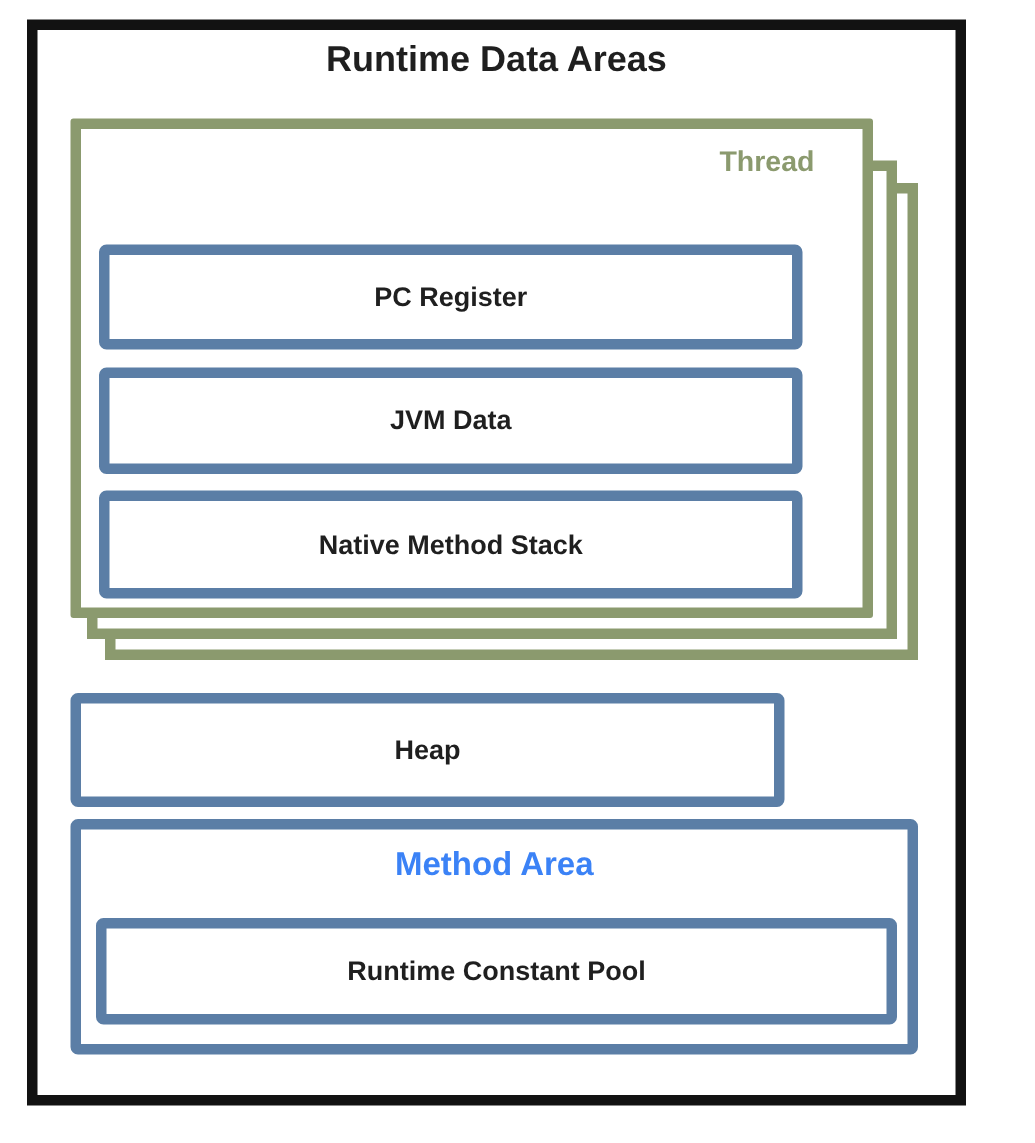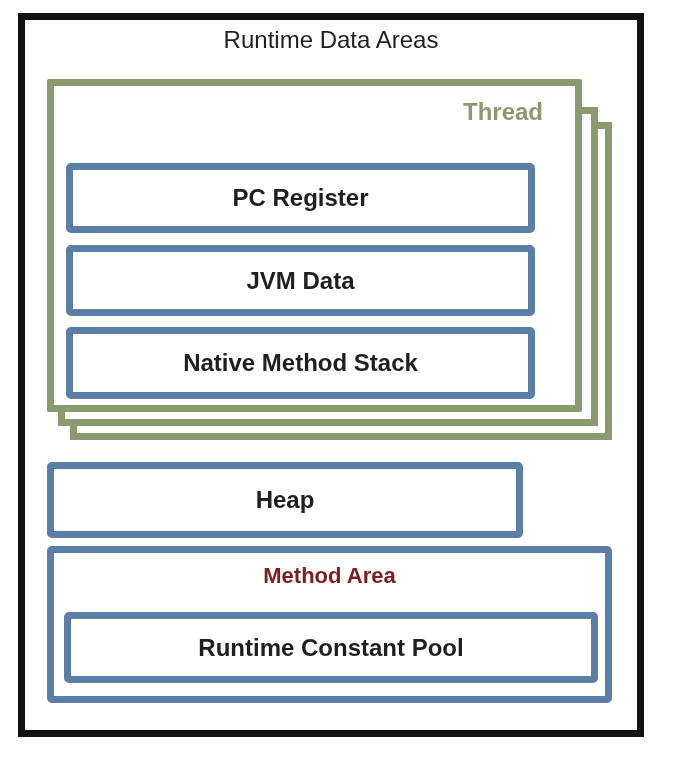--- a/index.html
+++ b/index.html
@@ -25,21 +25,21 @@
     box-sizing: border-box;
     background: #ffffff;
   }
   .diagram-title {
     position: absolute;
     left: 18px;
     top: 26px;
     width: 626px;
     text-align: center;
     font-size: 24px;
-    font-weight: 400;
+    font-weight: 700;
     color: #1f1f1f;
     letter-spacing: 0px;
   }
   
   .thread-layer {
     position: absolute;
     box-sizing: border-box;
     border: 7px solid #8b9a6e;
     background: #ffffff;
   }
@@ -63,36 +63,36 @@
     height: 333px;
     box-sizing: border-box;
     border: 7px solid #8b9a6e;
     border-radius: 2px;
     background: #ffffff;
   }
   .thread-label {
     position: absolute;
     top: 12px;
     right: 32px;
-    font-size: 24px;
+    font-size: 19px;
     font-weight: 600;
     color: #8b9a6e;
   }
   .inner-box {
     position: absolute;
     box-sizing: border-box;
     border: 7px solid #5b7ea6;
     border-radius: 5px;
     background: #ffffff;
     display: flex;
     align-items: center;
     justify-content: center;
   }
   .inner-box .box-label {
-    font-size: 24px;
+    font-size: 18px;
     font-weight: 700;
     color: #1f1f1f;
   }
   
   .pc-register-box {
     left: 12px;
     top: 77px;
     width: 469px;
     height: 70px;
   }
@@ -128,21 +128,21 @@
     background: #ffffff;
   }
   .method-area-label {
     position: absolute;
     left: 0;
     top: 10px;
     width: 100%;
     text-align: center;
     font-size: 22px;
     font-weight: 700;
-    color: #7f1d1d;
+    color: #3b82f6;
   }
   .runtime-constant-pool-box {
     left: 10px;
     top: 59px;
     width: 534px;
     height: 71px;
   }
 </style>
 </head>
 <body>

